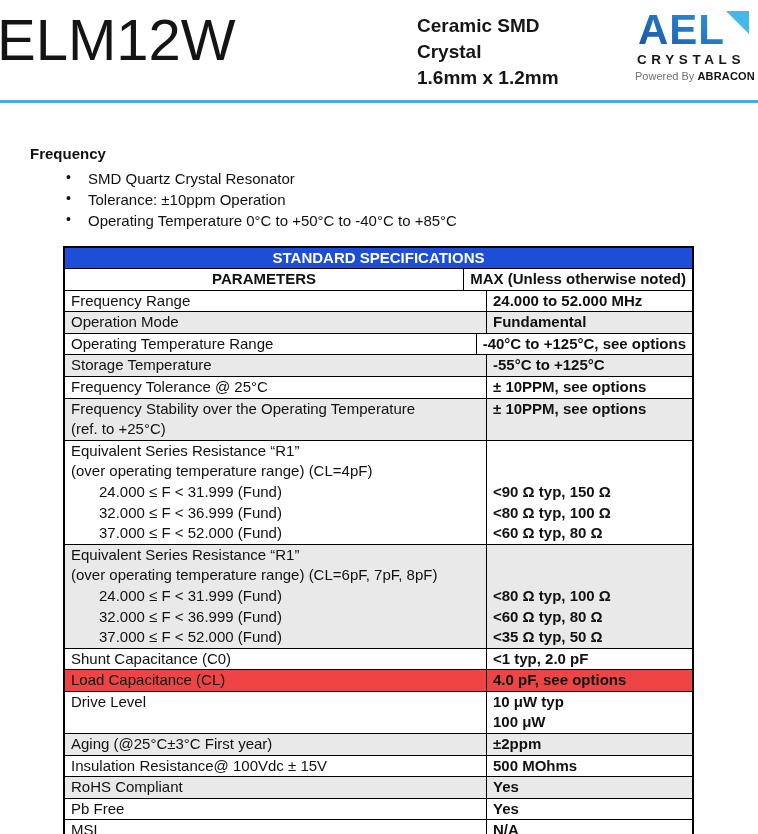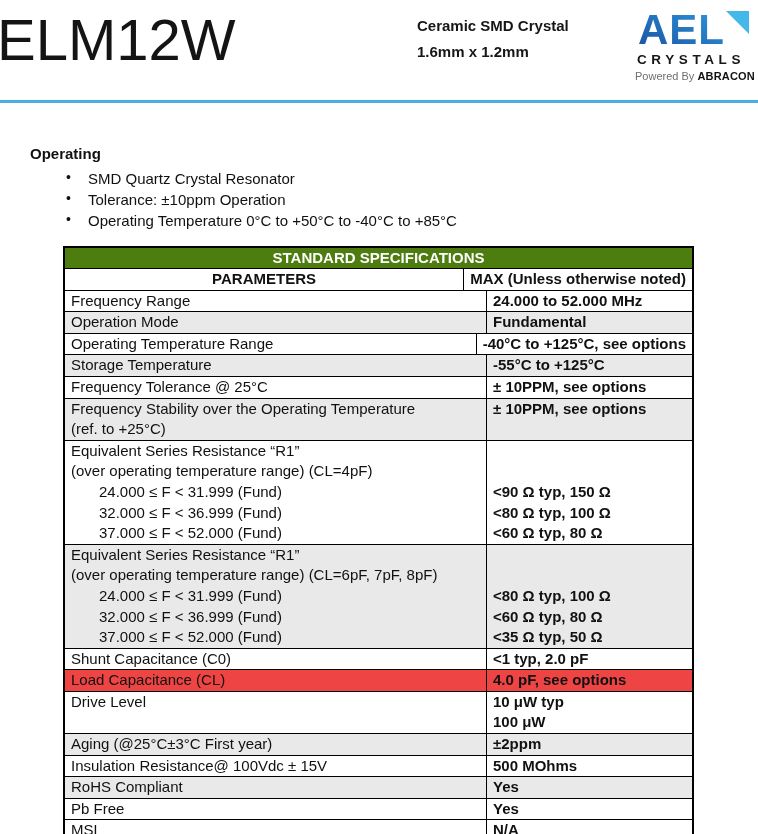--- a/index.html
+++ b/index.html
@@ -10,21 +10,21 @@
   }
 
   
   .hdr { position:absolute; left:0; top:0; width:609px; height:103px; }
   .part-number {
     position:absolute; left:-3px; top:6px;
     font-size:58px; font-weight:400; letter-spacing:0px; color:#141414;
   }
   .subtitle {
     position:absolute; left:417px; top:13px;
-    font-size:15px; font-weight:700; line-height:26px; color:#161616;
+    font-size:19px; font-weight:700; line-height:26px; color:#161616;
   }
   .logo { position:absolute; left:636px; top:8px; width:120px; text-align:left; }
   .logo svg { display:block; }
   .powered {
     position:absolute; left:596px; top:70px; width:160px;
     text-align:right; font-size:11px; padding-right:1px;
   }
   .powered .pby { color:#6f6f6f; }
   .powered .pbrand { font-weight:700; letter-spacing:0.2px; }
   .divider { position:absolute; left:0; top:100px; width:758px; height:3px; }
@@ -81,37 +81,37 @@
 
   <div class="powered">
     <span class="pby">Powered By</span>
     <span class="pbrand">ABRACON</span>
   </div>
 
   <div class="divider" style="background: rgb(73, 173, 224);"></div>
 </div>
 
 <div class="features">
-  <h2>Operating</h2>
+  <h2>Frequency</h2>
   <div class="feat-item">
     <span class="bullet">•</span>
     <span>SMD Quartz Crystal Resonator</span>
   </div>
   <div class="feat-item">
     <span class="bullet">•</span>
     <span>Tolerance: ±10ppm Operation</span>
   </div>
   <div class="feat-item">
     <span class="bullet">•</span>
     <span>Operating Temperature 0°C to +50°C to -40°C to +85°C</span>
   </div>
 </div>
 
 <div class="spec-table">
-  <div class="t-title" style="background: #4d7c0f;">STANDARD SPECIFICATIONS</div>
+  <div class="t-title" style="background: #1d4ed8;">STANDARD SPECIFICATIONS</div>
   <div class="trow thead">
     <div class="cell c1">
       <div class="line">PARAMETERS</div>
     </div>
     <div class="cell c2">
       <div class="line">MAX (Unless otherwise noted)</div>
     </div>
   </div>
   <div>
       <div class="trow">

